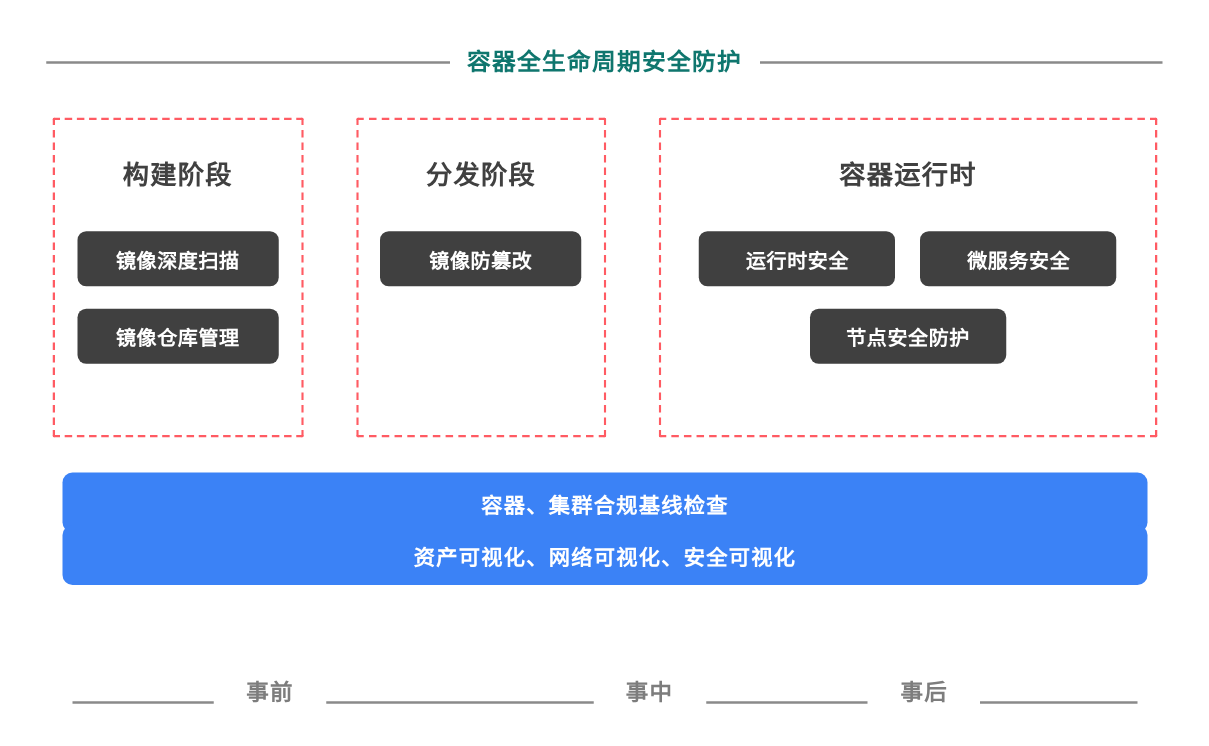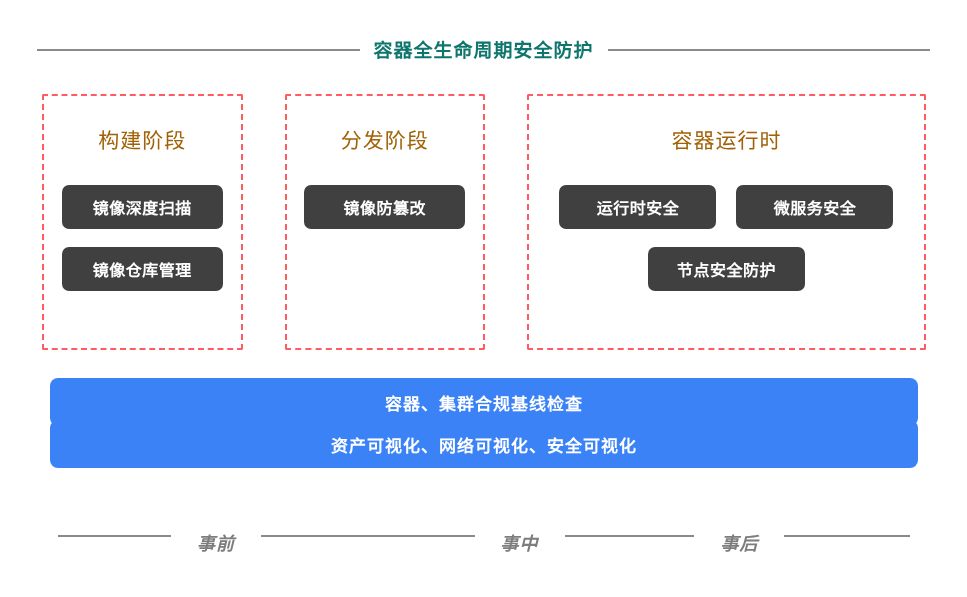--- a/index.html
+++ b/index.html
@@ -67,22 +67,22 @@
     display: flex;
     flex-direction: column;
     align-items: center;
     padding-top: 34px;
   }
   .stage-box.narrow { width: 203px; }
   .stage-box.wide   { width: 404px; flex: 1 1 auto; }
 
   .stage-title {
     font-size: 21px;
-    font-weight: normal;
-    color: #a16207;
+    font-weight: bold;
+    color: #404040;
     letter-spacing: 1px;
     line-height: 1;
     margin-bottom: 34px;
     white-space: nowrap;
     text-align: center;
   }
 
   .pill-grid {
     display: flex;
     flex-wrap: wrap;
@@ -131,23 +131,22 @@
   #bar-visibility   { top: 420px; }
 
   
   .timeline {
     position: absolute;
     left: 58px;
     top: 535px;
     width: 852px;
     height: 28px;
     display: flex;
-    align-items: flex-start;
+    align-items: flex-end;
     gap: 26px;
-    font-style: italic;
   }
   .timeline .rule {
     height: 2px;
     background: #8a8a8a;
     flex: 1 1 auto;
   }
   .timeline .rule.seg-a { flex-grow: 1.35; }
   .timeline .rule.seg-b { flex-grow: 2.55; }
   .timeline .rule.seg-c { flex-grow: 1.55; }
   .timeline .rule.seg-d { flex-grow: 1.50; }

